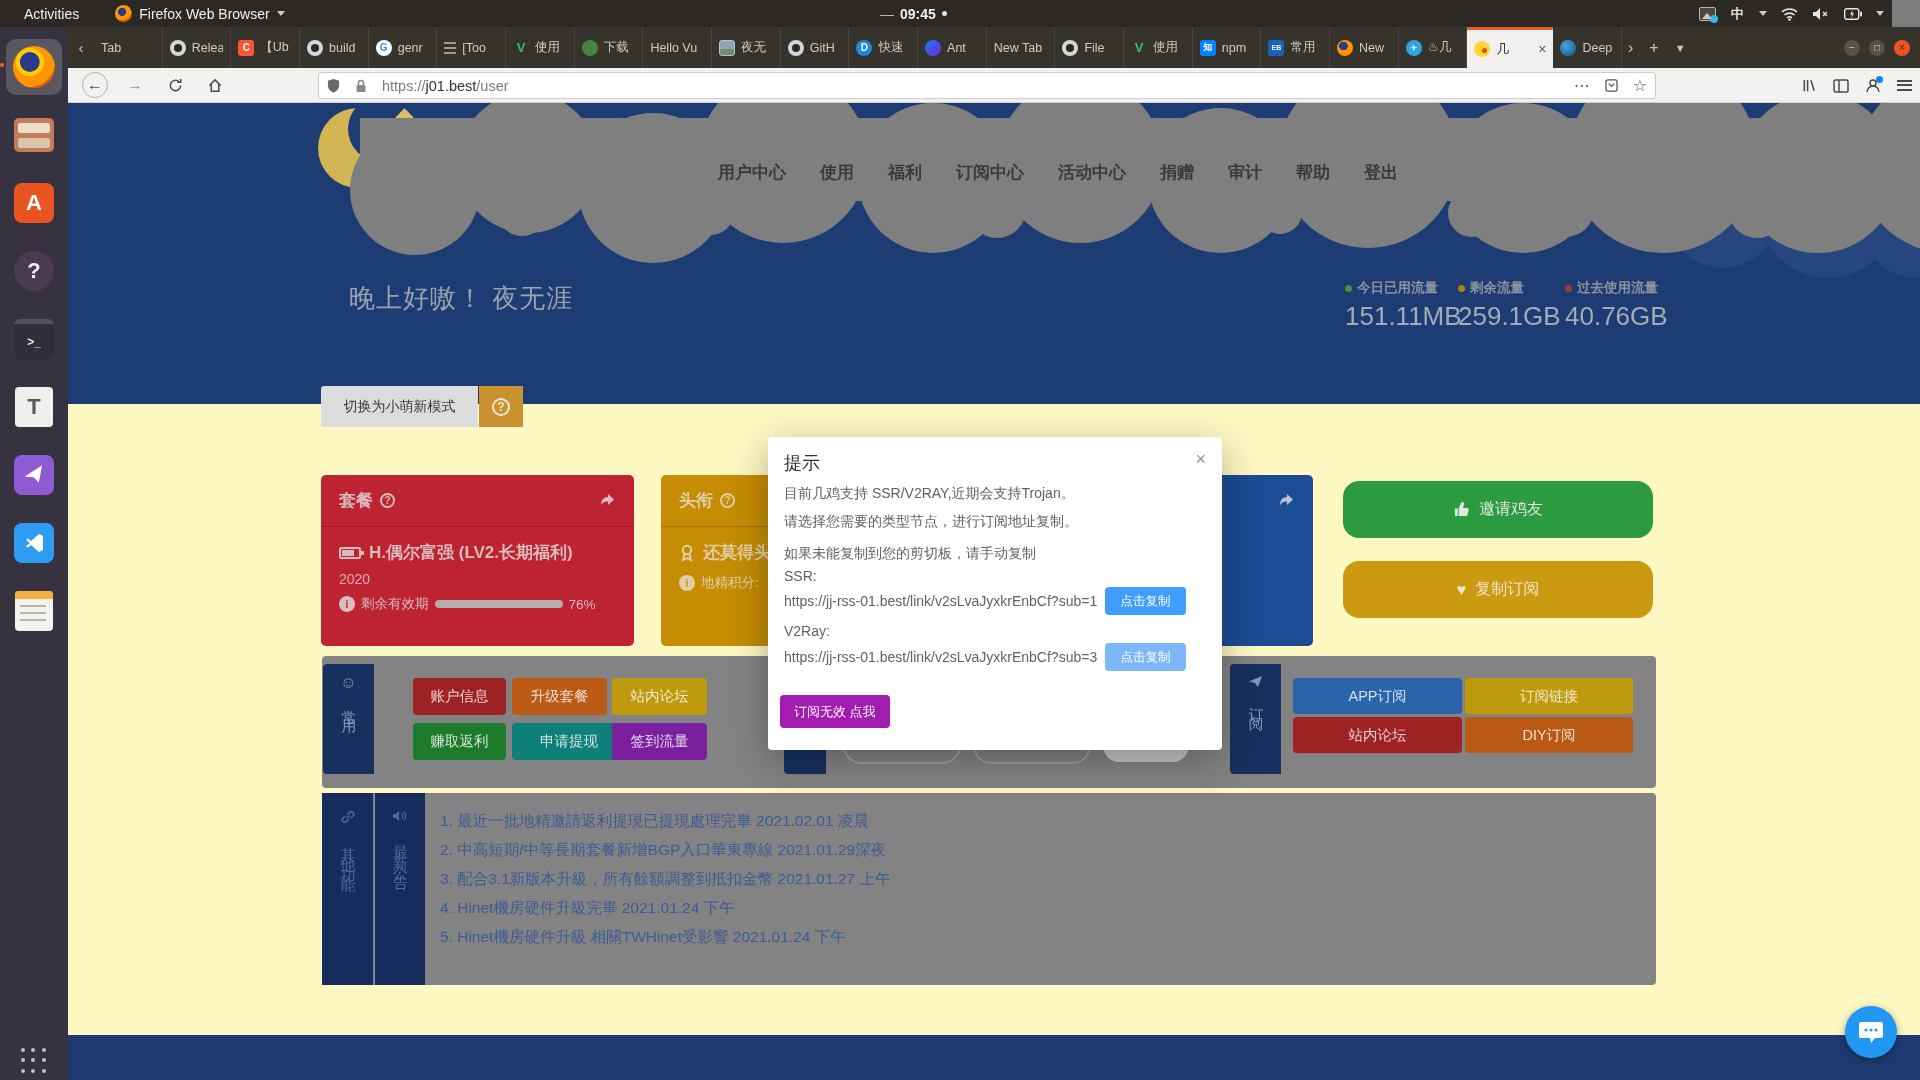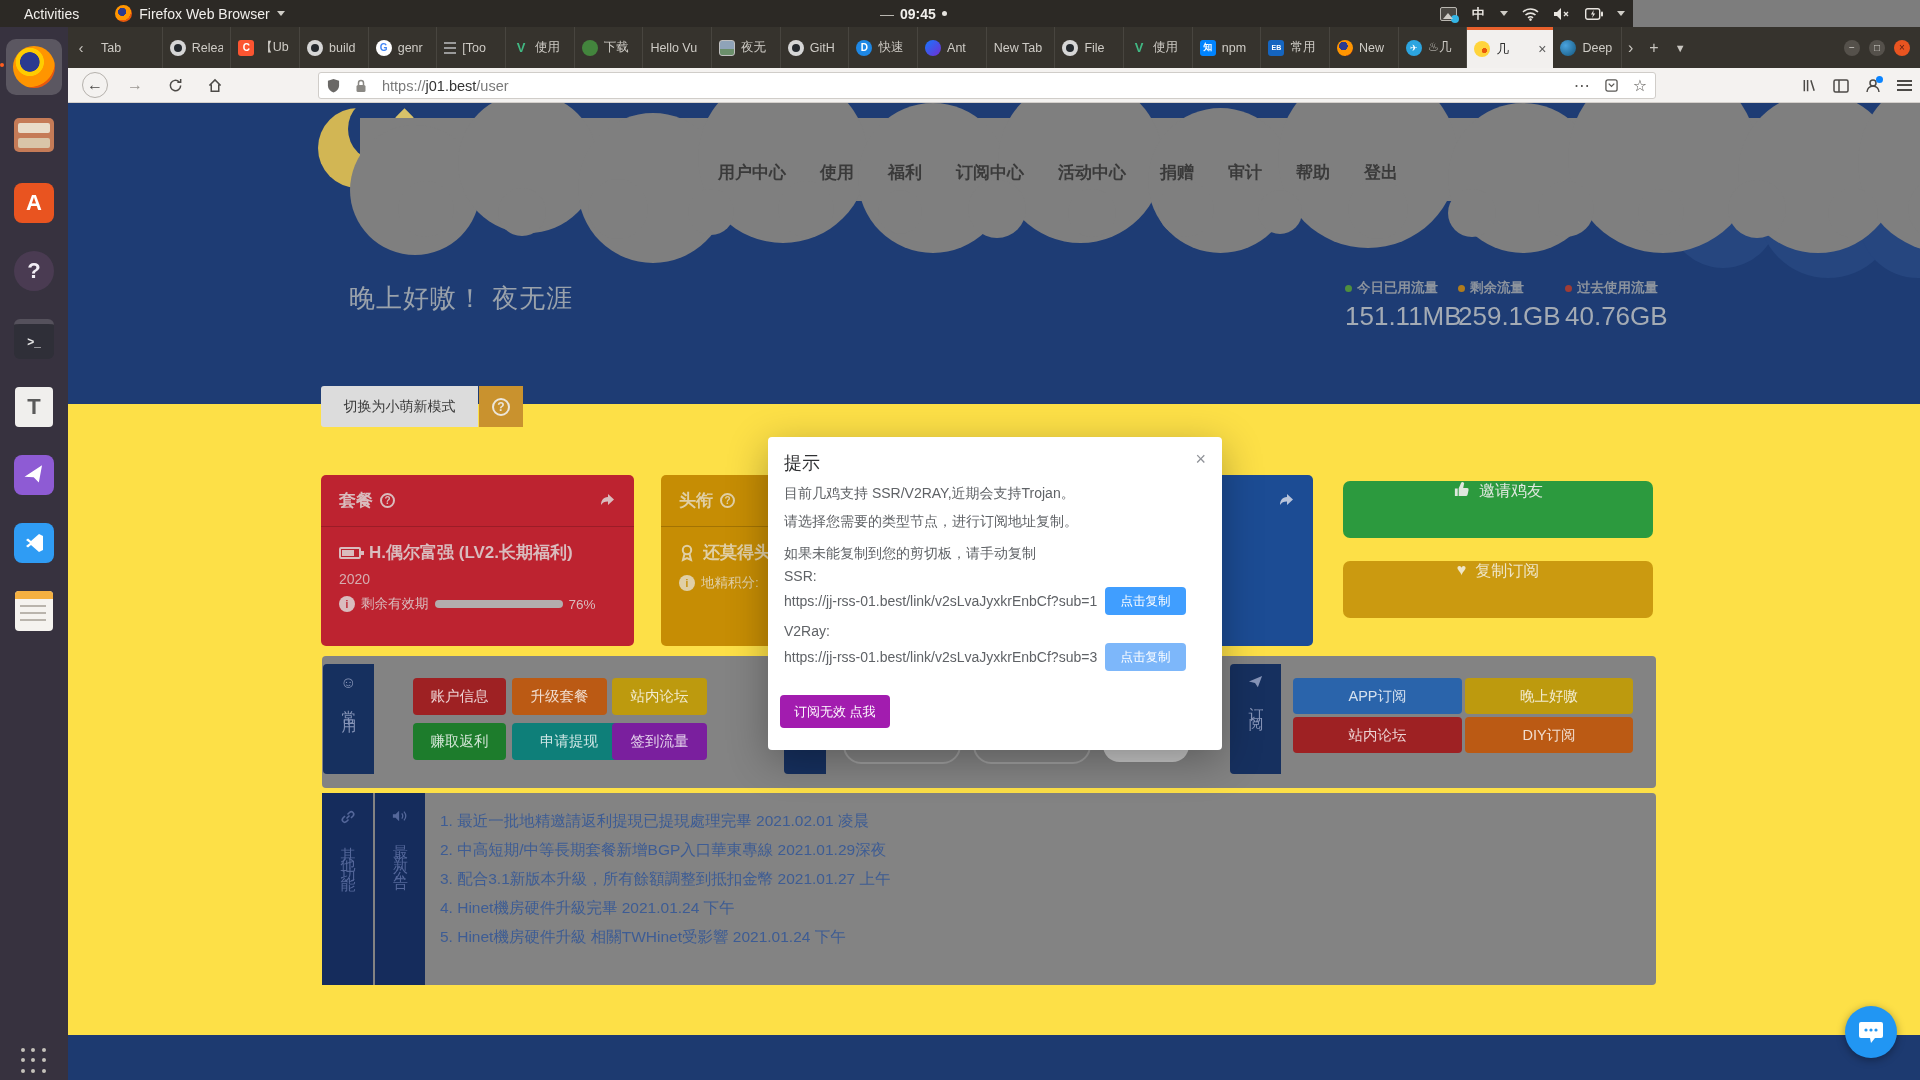--- a/index.html
+++ b/index.html
@@ -1,20 +1,20 @@
 <!DOCTYPE html>
 <html><head>
 <meta charset="utf-8">
 <style>
   html,body{margin:0;padding:0;background:#1a1a1a;}
   *{box-sizing:border-box;font-family:"Liberation Sans","DejaVu Sans",sans-serif;}
   #screen{position:relative;width:1920px;height:1080px;overflow:hidden;background:#7d7d7d;}
 
   
-  #topbar{position:absolute;left:0;top:0;width:1633px;height:27px;background:#2c2925;color:#f1efec;display:flex;align-items:center;font-size:14px;z-index:50;}
+  #topbar{position:absolute;left:0;top:0;width:1892px;height:27px;background:#2c2925;color:#f1efec;display:flex;align-items:center;font-size:14px;z-index:50;}
   #topbar .activities{margin-left:16px;padding:0 8px;}
   #topbar .appgroup{display:flex;align-items:center;margin-left:28px;gap:7px;}
   .ffmini{width:17px;height:17px;border-radius:50%;background:radial-gradient(circle at 42% 40%,#2b3a8f 0 28%,#ff9500 30% 60%,#e8590c 61% 100%);}
   .caret{width:0;height:0;border-left:4px solid transparent;border-right:4px solid transparent;border-top:5px solid #cfccc6;display:inline-block;}
   #clockgroup{position:absolute;left:880px;top:0;height:27px;display:flex;align-items:center;gap:6px;font-weight:700;}
   #clockgroup .dash{color:#b9b6b0;font-weight:400;}
   #clockgroup .notifdot{width:5px;height:5px;border-radius:50%;background:#e6e3de;}
   #sysicons{position:absolute;right:8px;top:0;height:27px;display:flex;align-items:center;gap:14px;color:#e8e5e0;}
   .shoticon{position:relative;width:17px;height:14px;background:#4a4742;border:1px solid #b9b6b0;border-radius:2px;}
   .shoticon:after{content:"";position:absolute;left:2px;bottom:1px;border-left:5px solid transparent;border-right:5px solid transparent;border-bottom:6px solid #cfccc6;}
@@ -81,21 +81,21 @@
   .navbtn.fwd{color:#9a9792;}
   #urlbar{position:absolute;left:250px;top:4px;width:1338px;height:27px;background:#fff;border:1px solid #d0cdc9;border-radius:3px;display:flex;align-items:center;padding:0 8px;gap:15px;}
   #urlbar .urltext{flex:1;font-size:14.5px;color:#333;}
   #urlbar .urltext .dim{color:#7a7a7a;}
   .tbicon{color:#5a5855;display:flex;align-items:center;}
   #toolright{position:absolute;right:8px;top:0;height:35px;display:flex;align-items:center;gap:16px;color:#4c4a47;}
   .persondot{position:absolute;right:-2px;top:-2px;width:7px;height:7px;border-radius:50%;background:#0a84ff;}
   .hlines{width:15px;height:11px;background:linear-gradient(#4c4a47 0 2px,transparent 2px 4.5px,#4c4a47 4.5px 6.5px,transparent 6.5px 9px,#4c4a47 9px 11px);}
 
   
-  #page{position:absolute;left:68px;top:103px;width:1852px;height:977px;background:#fde047;overflow:hidden;z-index:10;}
+  #page{position:absolute;left:68px;top:103px;width:1852px;height:977px;background:#fef9c3;overflow:hidden;z-index:10;}
   #hero{position:absolute;left:0;top:0;width:100%;height:301px;background:#1e3c74;}
   .bluecloud{position:absolute;border-radius:50%;background:#26467f;}
   .cloudband{position:absolute;left:292px;top:15px;right:0;height:83px;background:#7f7f7f;}
   .cl{position:absolute;border-radius:50%;background:#7f7f7f;}
   #moon{position:absolute;left:250px;top:5px;width:80px;height:80px;border-radius:50%;background:#d2b654;}
   #moon .bite{position:absolute;left:30px;top:-12px;width:66px;height:66px;border-radius:50%;background:#1e3c74;}
   .sparkle{position:absolute;background:#d8c269;transform:rotate(45deg);}
   #mainnav{position:absolute;left:650px;top:58px;display:flex;gap:34px;font-size:17px;font-weight:700;color:#3a3a3a;z-index:5;}
   #greeting{position:absolute;left:281px;top:178px;font-size:26px;color:#9aa2ab;letter-spacing:1px;}
   .stat{position:absolute;top:176px;}
@@ -118,21 +118,21 @@
   .cyear{font-size:14px;margin:7px 0 8px;opacity:.9;}
   .cexpiry{display:flex;align-items:center;gap:6px;font-size:13.5px;}
   .pbar{width:128px;height:8px;border-radius:4px;background:#b3adad;overflow:hidden;}
   .pfill{height:100%;background:#1f7e33;border-radius:4px;}
   .battery{position:relative;width:22px;height:12px;border:2px solid currentColor;border-radius:2px;}
   .battery:after{content:"";position:absolute;right:-5px;top:2px;width:3px;height:4px;background:currentColor;}
   .battery:before{content:"";position:absolute;left:1px;top:1px;bottom:1px;width:12px;background:currentColor;}
   .infoi{width:16px;height:16px;border-radius:50%;background:currentColor;position:relative;flex:none;}
   .infoi:after{content:"i";position:absolute;left:0;right:0;top:0;bottom:0;display:flex;align-items:center;justify-content:center;font-size:10px;font-weight:700;color:#bd2330;}
   #card-title .infoi:after{color:#c68d04;}
-  .bigbtn{position:absolute;left:1275px;width:310px;height:57px;border-radius:7px;display:flex;justify-content:center;gap:9px;font-size:16px;}
+  .bigbtn{position:absolute;left:1275px;width:310px;height:57px;border-radius:16px;display:flex;align-items:center;justify-content:center;gap:9px;font-size:16px;}
   #btn-invite{top:378px;background:#2c9a3e;color:#dfe7de;}
   #btn-copysub{top:458px;background:#cb9a10;color:#efe6c8;}
 
   .panelcard{position:absolute;left:254px;width:1334px;background:#838383;border-radius:4px;}
   #btnpanel{top:553px;height:132px;}
   .vtab{position:absolute;width:51px;height:110px;top:561px;background:#16305f;color:#8795b8;border-radius:4px 0 0 4px;display:flex;flex-direction:column;align-items:center;padding-top:10px;gap:6px;}
   .vtab .vtxt{writing-mode:vertical-rl;letter-spacing:9px;font-size:15px;}
   .qbtn{position:absolute;height:37px;border-radius:4px;color:rgba(255,255,255,0.8);font-size:14.5px;display:flex;align-items:center;justify-content:center;}
   .sbtn{position:absolute;height:36px;border-radius:4px;color:rgba(255,255,255,0.8);font-size:14.5px;display:flex;align-items:center;justify-content:center;}
   .pill{position:absolute;height:37px;border-radius:19px;border:2px solid #9e9e9e;background:transparent;}
@@ -594,21 +594,21 @@
 
     <div class="vtab" style="left:1162px;">
       <span>
           <svg width="15" height="15" viewBox="0 0 16 16">
             <path d="M1 8l14-6-4.5 12-3-4.5z" fill="currentColor"></path>
           </svg>
         </span>
       <span class="vtxt">订阅</span>
     </div>
     <div class="sbtn" style="left:1225px;top:575px;width:169px;background:#2a64ab;">APP订阅</div>
-    <div class="sbtn" style="left:1397px;top:575px;width:168px;background:#bd9a0e;">晚上好嗷</div>
+    <div class="sbtn" style="left:1397px;top:575px;width:168px;background:#bd9a0e;">订阅链接</div>
     <div class="sbtn" style="left:1225px;top:614px;width:169px;background:#9e2123;">站内论坛</div>
     <div class="sbtn" style="left:1397px;top:614px;width:168px;background:#bb5a14;">DIY订阅</div>
 
     <div class="panelcard" id="annpanel"></div>
     <div class="annbar" style="left:254px;">
       <span>
           <svg width="16" height="16" viewBox="0 0 16 16">
             <path d="M6.5 9.5l3-3M5 7l-2.2 2.2a2.5 2.5 0 0 0 3.5 3.5L8.5 10.5M7.5 5.5L9.7 3.3a2.5 2.5 0 0 1 3.5 3.5L11 9" fill="none" stroke="currentColor" stroke-width="1.6"></path>
           </svg>
         </span>

